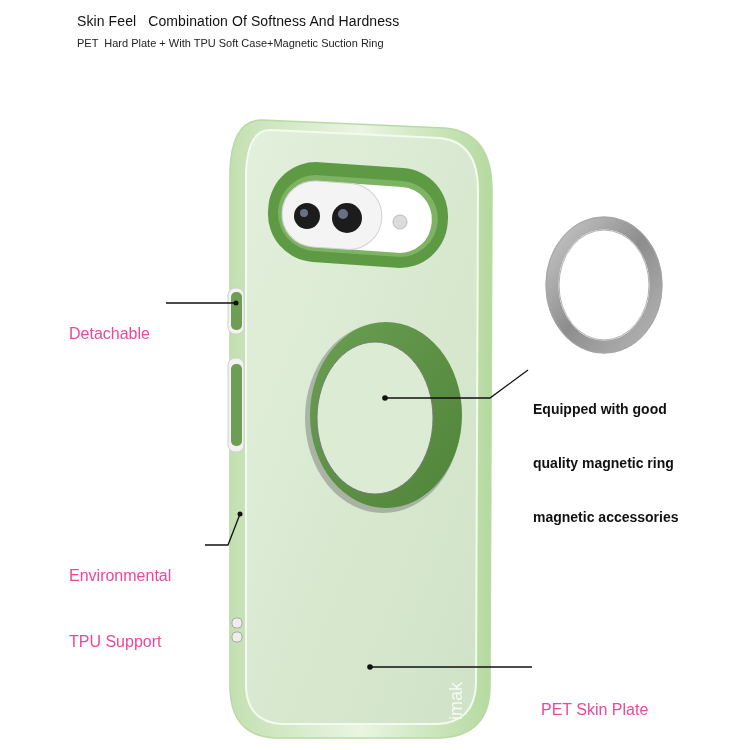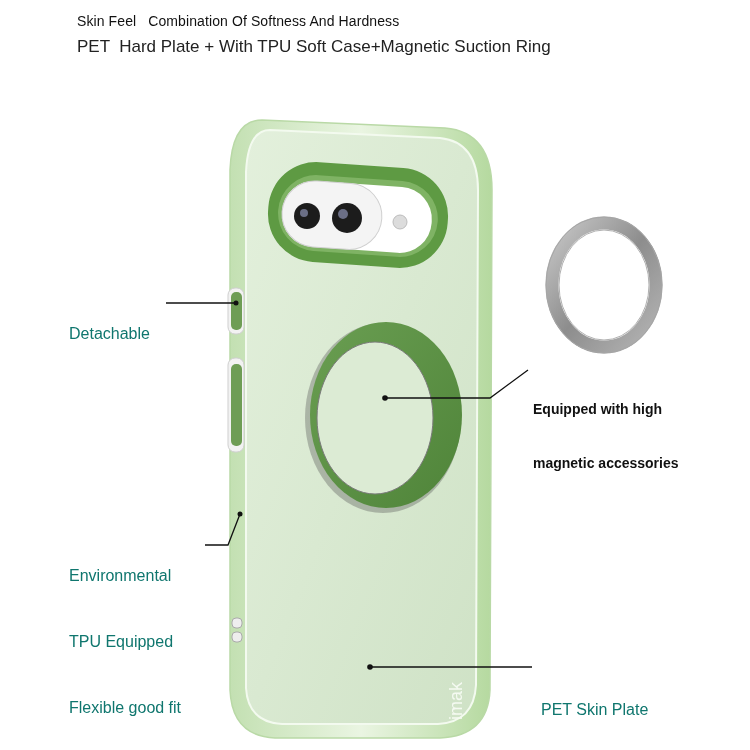--- a/index.html
+++ b/index.html
@@ -1,20 +1,20 @@
 <!DOCTYPE html>
 <html><head>
 <meta charset="utf-8">
 <style>
   html, body { margin: 0; padding: 0; background: #ffffff; }
   body { width: 750px; height: 750px; position: relative; overflow: hidden; font-family: "Liberation Sans", sans-serif; color: #111; }
   .abs { position: absolute; }
   .title { left: 77px; top: 13px; font-size: 14px; font-weight: normal; letter-spacing: 0.1px; white-space: pre; }
-  .subtitle { left: 77px; top: 37px; font-size: 17px; color: #222; white-space: pre; }
-  .label { font-size: 16px; line-height: 22px; color: #0f766e; white-space: pre; }
+  .subtitle { left: 77px; top: 37px; font-size: 11px; color: #222; white-space: pre; }
+  .label { font-size: 16px; line-height: 22px; color: #ec4899; white-space: pre; }
   .label-bold { font-size: 14px; line-height: 18px; font-weight: bold; color: #111; white-space: pre; }
   .label-line { display: block; }
   svg.overlay { position: absolute; left: 0; top: 0; }
 </style>
 </head>
 <body>
 
 <div class="abs title">Skin Feel   Combination Of Softness And Hardness</div>
 <div class="abs subtitle">PET  Hard Plate + With TPU Soft Case+Magnetic Suction Ring</div>
 
@@ -93,27 +93,27 @@
     <circle cx="240" cy="514" r="2.5"></circle>
     <circle cx="370" cy="667" r="2.8"></circle>
   </g>
 </svg>
 
 <div class="abs label" style="left:69px; top:279px;">
   <span class="label-line">Detachable</span>
 </div>
 
 <div class="abs label-bold" style="left:533px; top:364px;">
-  <span class="label-line">Equipped with high</span>
+  <span class="label-line">Equipped with good</span>
+  <span class="label-line">quality magnetic ring</span>
   <span class="label-line">magnetic accessories</span>
 </div>
 
 <div class="abs label" style="left:69px; top:521px;">
   <span class="label-line">Environmental</span>
-  <span class="label-line">TPU Equipped</span>
-  <span class="label-line">Flexible good fit</span>
+  <span class="label-line">TPU Support</span>
   
 </div>
 
 <div class="abs label" style="left:541px; top:655px;">
   <span class="label-line">PET Skin Plate</span>
   
 </div>
 
 </body></html>

